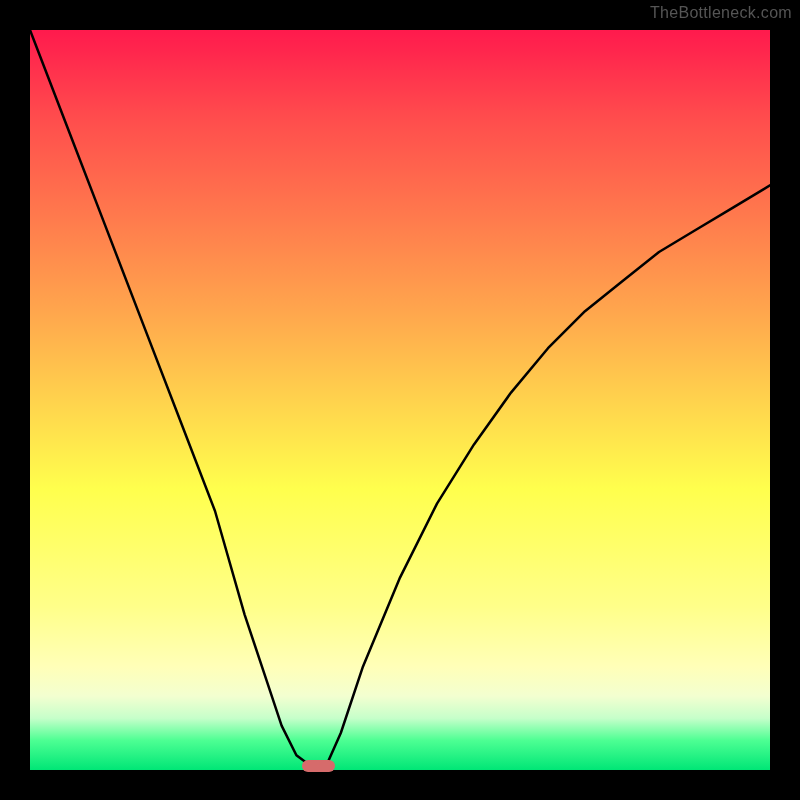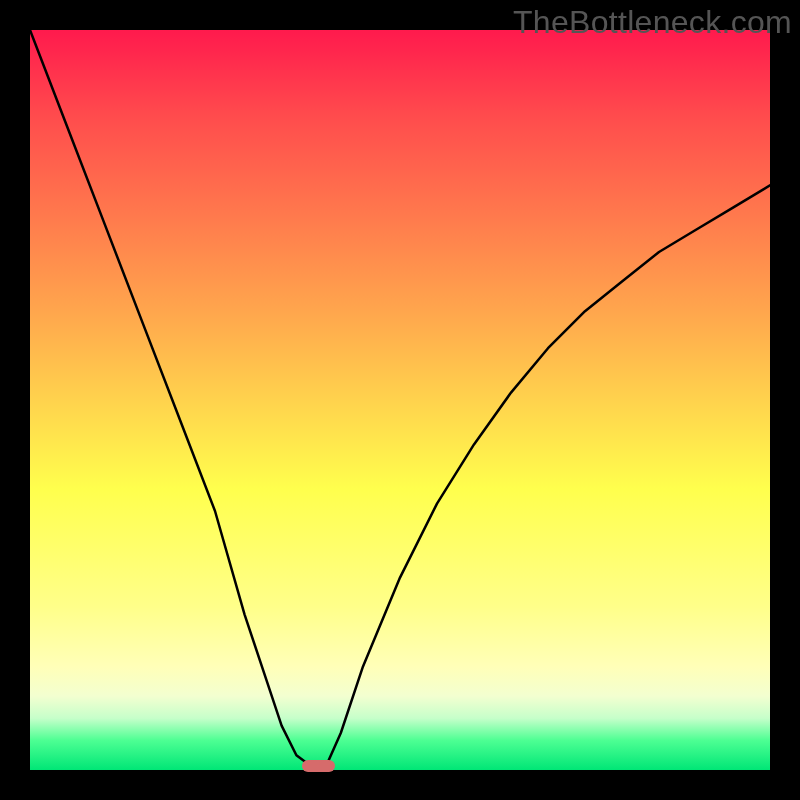--- a/index.html
+++ b/index.html
@@ -37,21 +37,21 @@
       #c6ffca 93%,
       #4dff93 96%,
       #00e676 100%
     );
   }
   .watermark {
     position: absolute;
     top: 4px;
     right: 8px;
     color: #555;
-    font-size: 32px;
+    font-size: 16px;
     font-weight: 500;
     letter-spacing: 0.3px;
   }
   svg.curve {
     position: absolute;
     top: 0;
     left: 0;
   }
   .marker {
     position: absolute;

